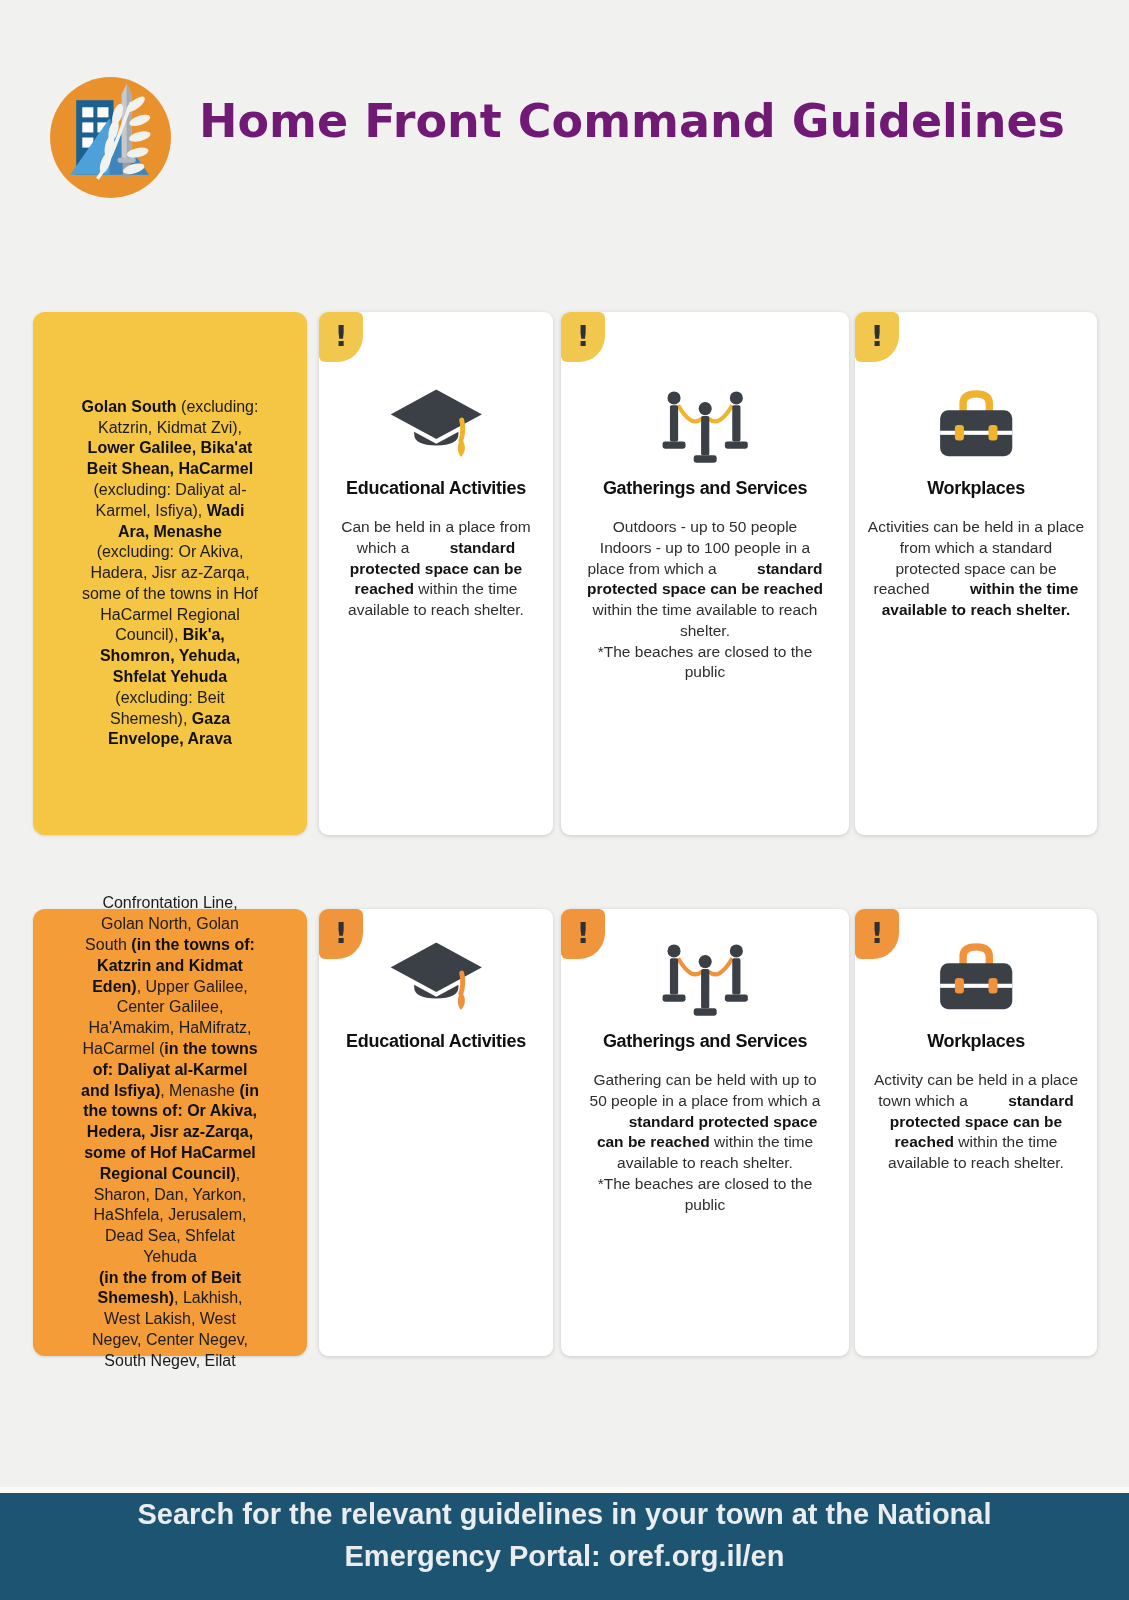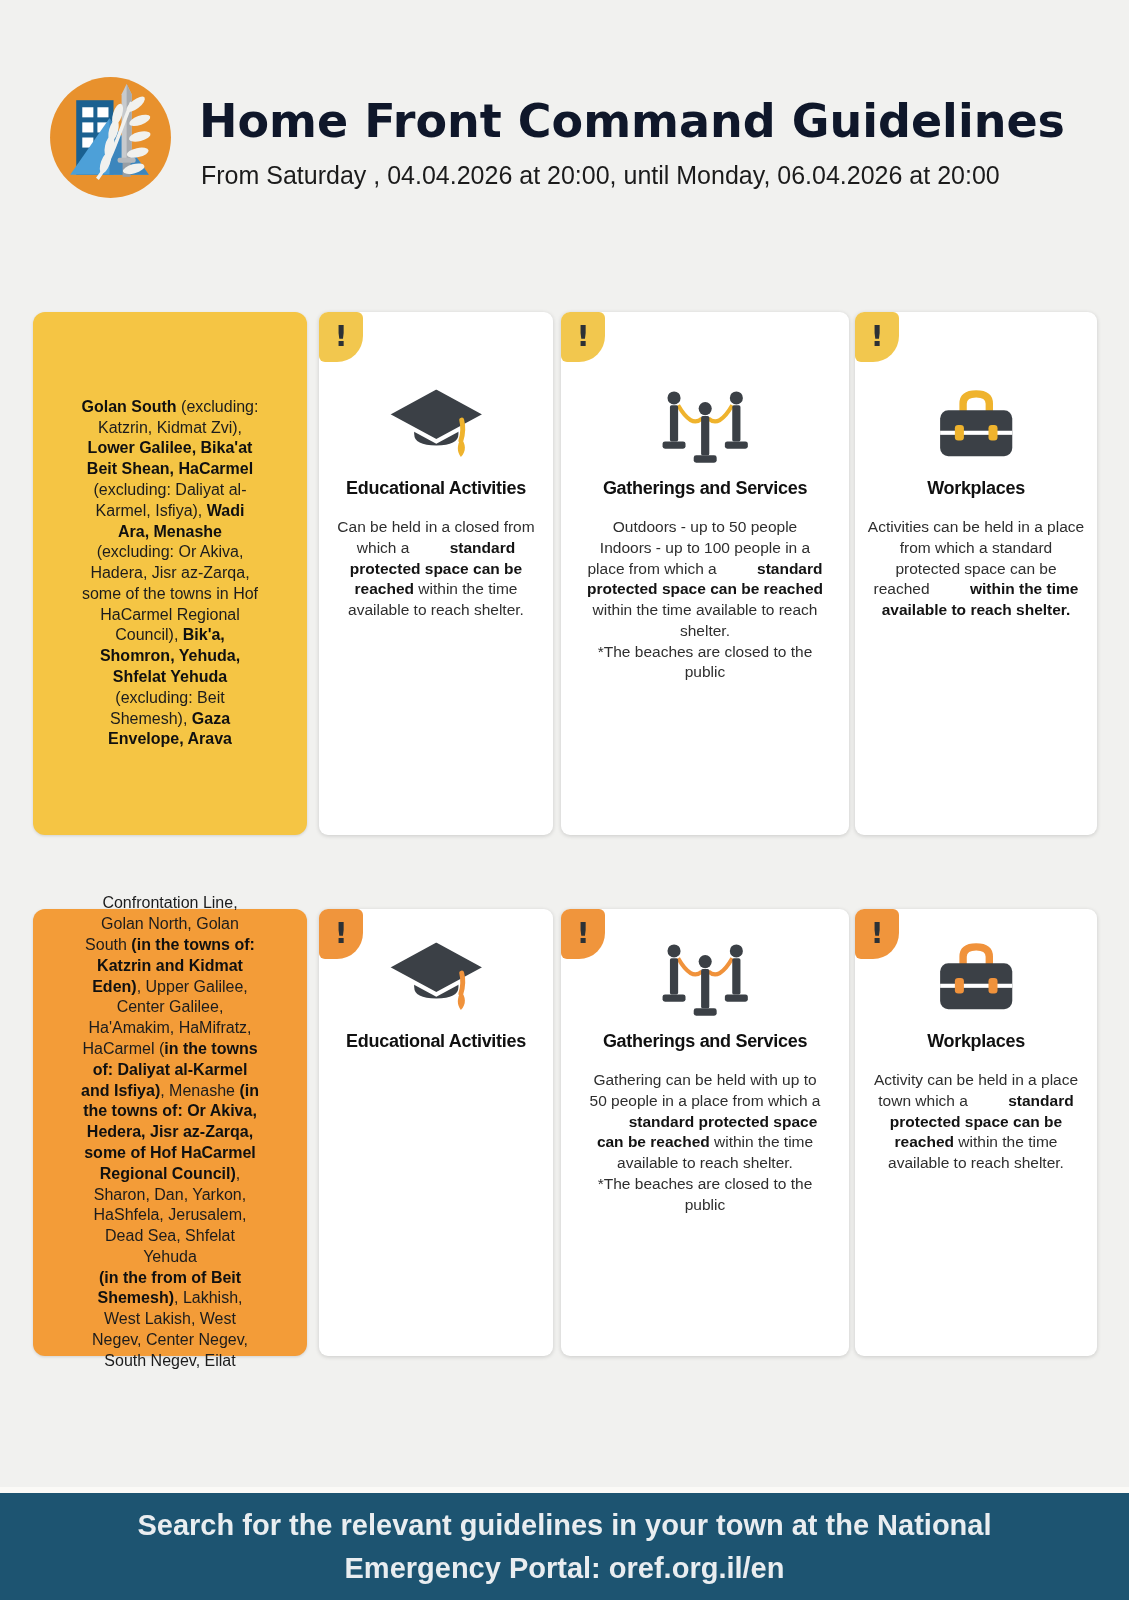--- a/index.html
+++ b/index.html
@@ -2,21 +2,21 @@
 <html><head>
 <meta charset="utf-8">
 <style>
   html,body{margin:0;padding:0;background:#f1f1ef;}
   .page{position:relative;width:1129px;height:1600px;margin:0 auto;background:#f1f1ef;
         font-family:"Liberation Sans",sans-serif;overflow:hidden;}
 
   
   .logo{position:absolute;left:47px;top:74px;width:127px;height:127px;}
   .title{position:absolute;left:199px;top:94px;margin:0;font-family:"DejaVu Sans",sans-serif;
-         font-size:46px;font-weight:bold;color:#0f172a;white-space:nowrap;}
+         font-size:46px;font-weight:bold;color:#701a75;white-space:nowrap;}
   .subtitle{position:absolute;left:201px;top:161px;margin:0;font-size:25px;color:#1b1b1b;white-space:nowrap;}
 
   
   .row{position:absolute;left:33px;display:flex;align-items:stretch;}
   .row1{top:312px;height:523px;--accent:#efb32d;--tab:#f2c74e;--region:#f5c544;}
   .row2{top:909px;height:447px;--accent:#f0923b;--tab:#f0953c;--region:#f39c38;}
 
   .region{width:274px;margin-right:12px;border-radius:12px;background:var(--region);
           display:flex;align-items:center;box-shadow:0 1px 3px rgba(0,0,0,.13);}
   .region p{margin:15px;padding:0 33px;width:100%;box-sizing:border-box;font-size:16px;line-height:1.3;
@@ -41,21 +41,21 @@
   .acc-s{stroke:var(--accent);}
 
   .card h3{margin:12px 4px 0;font-size:18px;letter-spacing:-0.3px;color:#101010;font-weight:bold;}
   .body{margin:18px 0 0;padding:0 12px;font-size:15.5px;line-height:1.34;color:#2e2e2e;white-space:pre-line;}
   .c2 .body{padding:0 24px;}
   .body b{color:#131313;margin-left:36px;}
 
   
   .footer{position:absolute;left:0;top:1487px;width:100%;height:113px;box-sizing:border-box;
           background:#1d5471;border-top:6px solid #fbfaf7;
-          display:flex;align-items:center;justify-content:center;}
+          display:flex;align-items:flex-start;justify-content:center;}
   .footer p{margin:0;font-size:29px;font-weight:bold;color:#e9edf0;text-align:center;
             line-height:1.45;white-space:pre-line;}
 </style>
 </head>
 <body>
 
 <div class="page">
 
   <div class="logo">
     <svg viewBox="0 0 126 126" width="127" height="127">
@@ -91,42 +91,41 @@
           <ellipse cx="92" cy="62" rx="11" ry="4.5" transform="rotate(-14 92 62)"></ellipse>
           <ellipse cx="62" cy="72" rx="11" ry="4.5" transform="rotate(-78 62 72)"></ellipse>
           <ellipse cx="90" cy="78" rx="11" ry="4.5" transform="rotate(-12 90 78)"></ellipse>
           <ellipse cx="58" cy="88" rx="11" ry="4.5" transform="rotate(-70 58 88)"></ellipse>
           <ellipse cx="86" cy="94" rx="11" ry="4.5" transform="rotate(-15 86 94)"></ellipse>
         </g>
       </g>
     </svg>
   </div>
   <h1 class="title">Home Front Command Guidelines</h1>
-  <p class="subtitle">From Saturday , 04.04.2026 at 20:00, until Monday, 06.04.2026 at 20:00</p>
 
   <section class="row row1">
 
     <aside class="region">
       <p><b>Golan South</b><span> (excluding: Katzrin, Kidmat Zvi), </span><b>Lower Galilee, Bika'at Beit Shean, HaCarmel</b><span> (excluding: Daliyat al-Karmel, Isfiya), </span><b>Wadi Ara, Menashe</b><span> (excluding: Or Akiva, Hadera, Jisr az-Zarqa, some of the towns in Hof HaCarmel Regional Council), </span><b>Bik'a, Shomron, Yehuda, Shfelat Yehuda</b><span> (excluding: Beit Shemesh), </span><b>Gaza Envelope, Arava</b></p>
     </aside>
 
     <article class="card c1">
       <div class="tab">
         <span>!</span>
       </div>
       <div class="icon">
         <svg viewBox="0 0 130 100">
           <path class="ink" d="M38 44 h54 v17 q0 14 -27 14 q-27 0 -27 -14 z"></path>
           <polygon class="ink" stroke="#ffffff" stroke-width="5" points="65,4 126,37 65,70 4,37"></polygon>
           <path class="acc-s" fill="none" stroke-width="6" stroke-linecap="round" d="M96 44 q3 12 -1 25"></path>
           <path class="acc-f" d="M95 66 c-5 9 -5 17 0 23 c7 -7 6 -16 0 -23 z"></path>
         </svg>
       </div>
       <h3>Educational Activities</h3>
-      <p class="body"><span>Can be held in a closed from which a </span><b>standard protected space can be reached</b><span> within the time available to reach shelter.</span></p>
+      <p class="body"><span>Can be held in a place from which a </span><b>standard protected space can be reached</b><span> within the time available to reach shelter.</span></p>
     </article>
 
     <article class="card c2">
       <div class="tab">
         <span>!</span>
       </div>
       <div class="icon">
         <svg viewBox="0 0 120 100">
           <path class="acc-s" fill="none" stroke-width="5" d="M27 26 Q43 54 56 42"></path>
           <path class="acc-s" fill="none" stroke-width="5" d="M93 26 Q77 54 64 42"></path>

